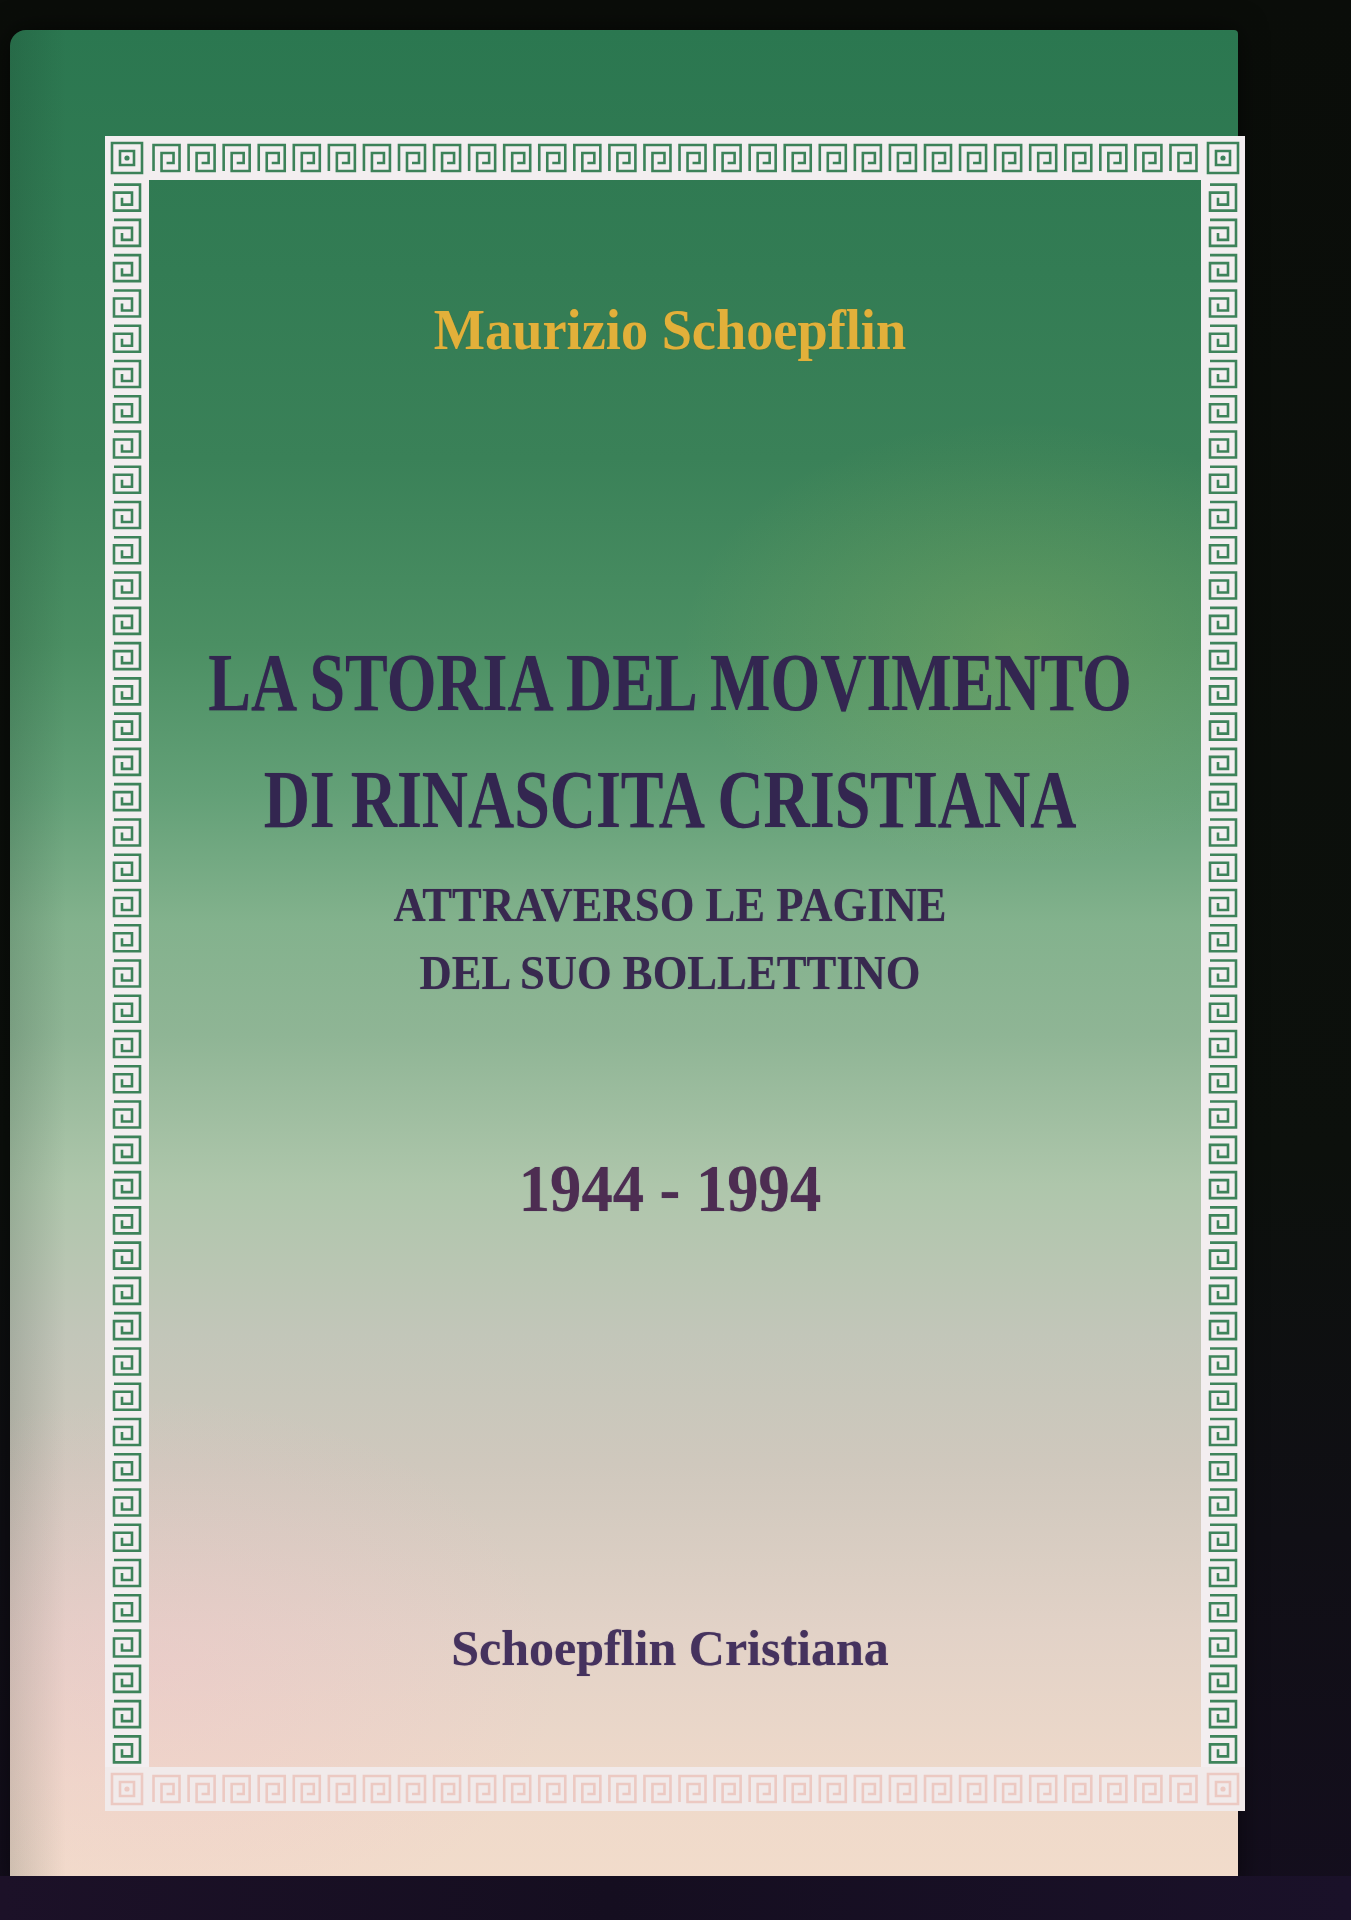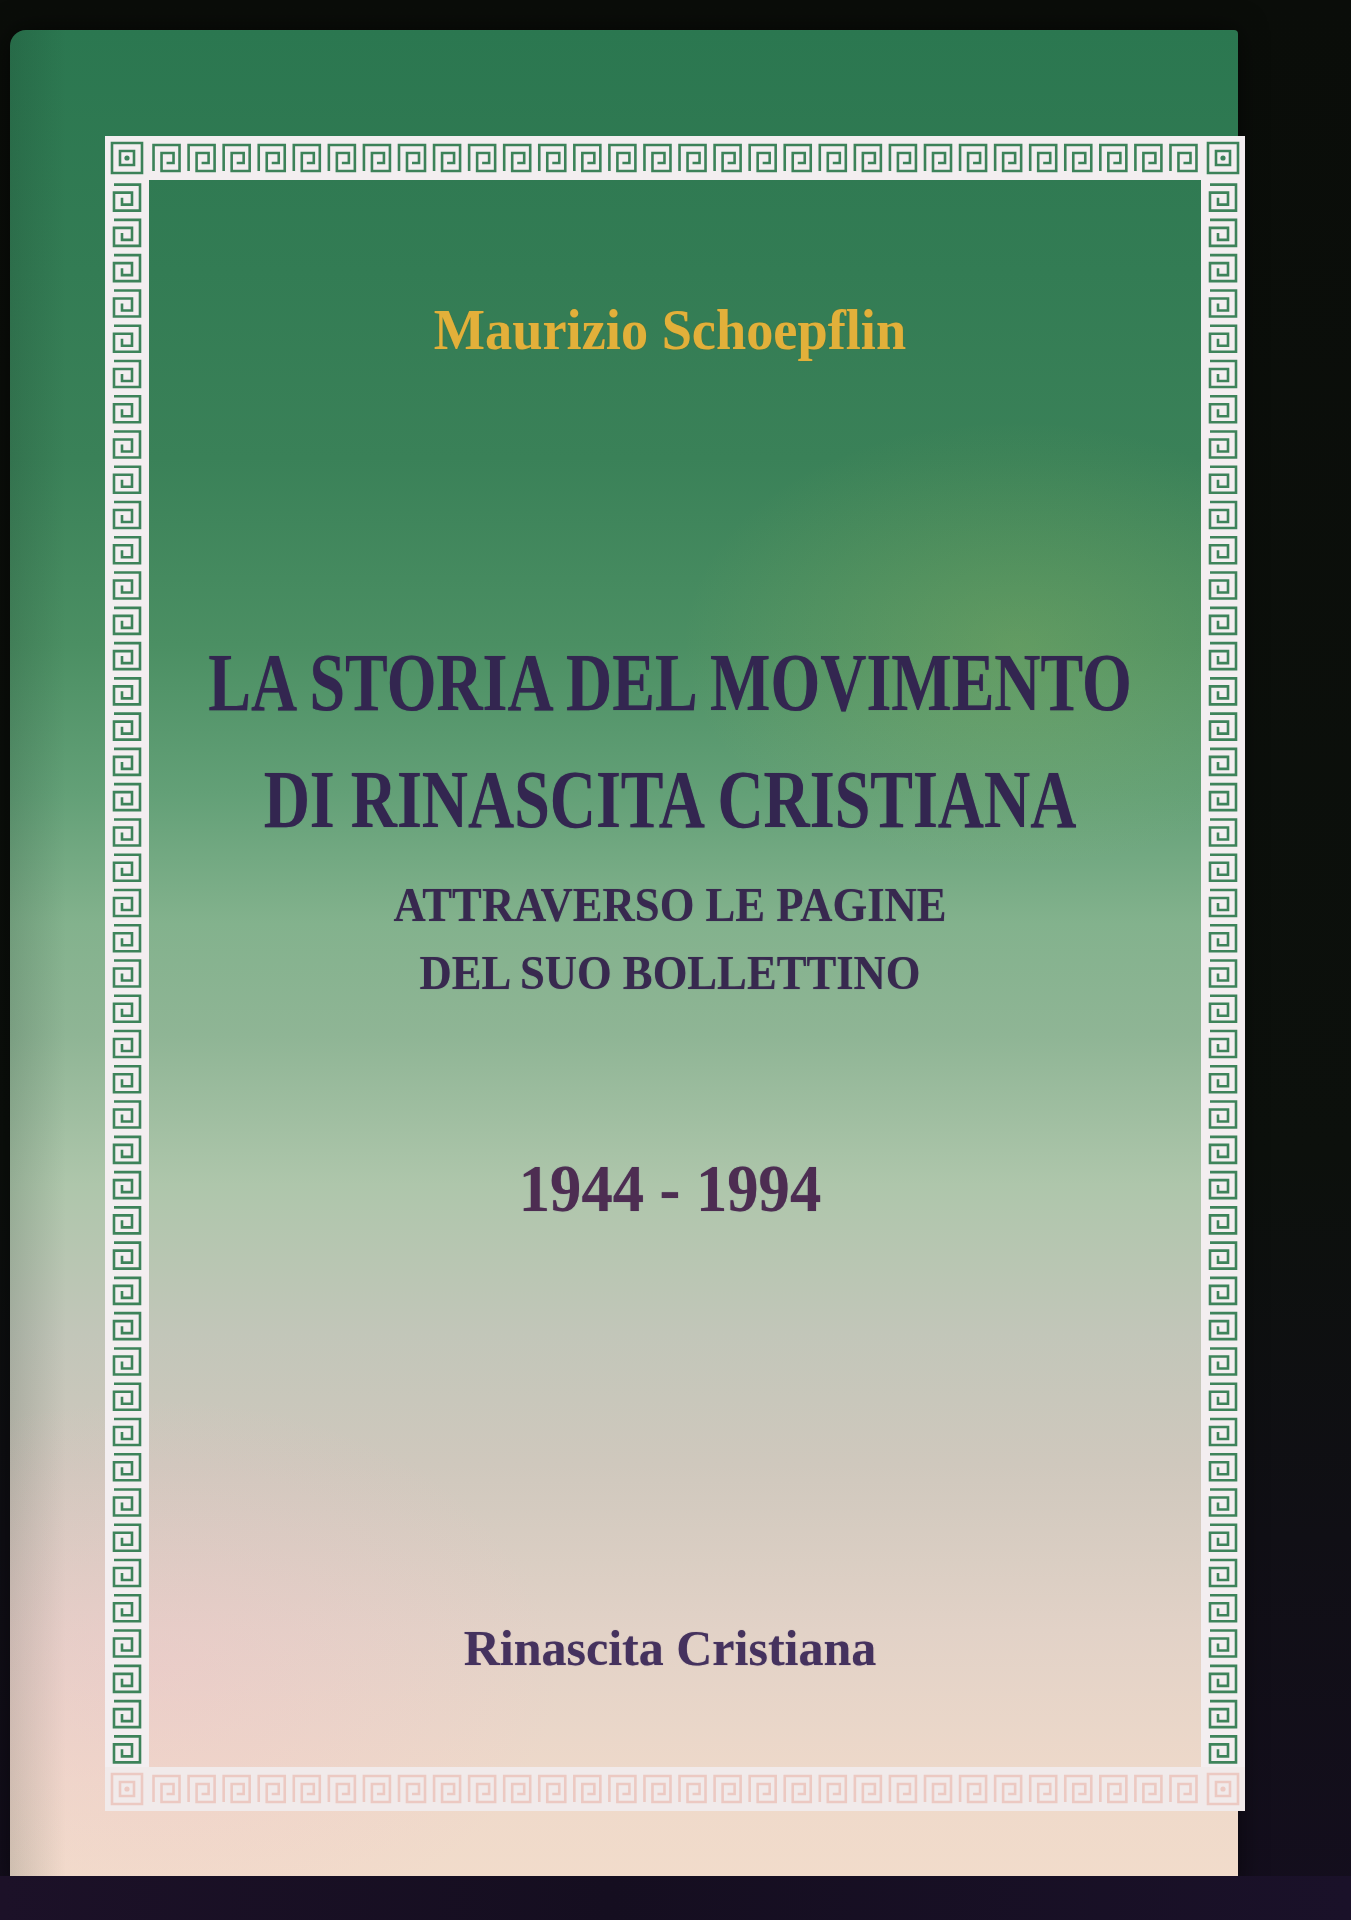--- a/index.html
+++ b/index.html
@@ -247,19 +247,19 @@
         <path d="M2,28 V2 H28 V28 H10 V10 H22 V20 H15" fill="none" stroke="url(#lgR)" stroke-width="2.6" transform="translate(37,1554.3666666666668) rotate(90)"></path>
       </svg>
 
     <div class="content">
       <div class="author">Maurizio Schoepflin</div>
       <div class="title-1">LA STORIA DEL MOVIMENTO</div>
       <div class="title-2">DI RINASCITA CRISTIANA</div>
       <div class="subtitle-1">ATTRAVERSO LE PAGINE</div>
       <div class="subtitle-2">DEL SUO BOLLETTINO</div>
       <div class="years">1944 - 1994</div>
-      <div class="publisher">Rinascita Cristiana</div>
+      <div class="publisher">Schoepflin Cristiana</div>
     </div>
 
   </div>
 
   <div class="table-edge"></div>
 </div>
 
 </body></html>

